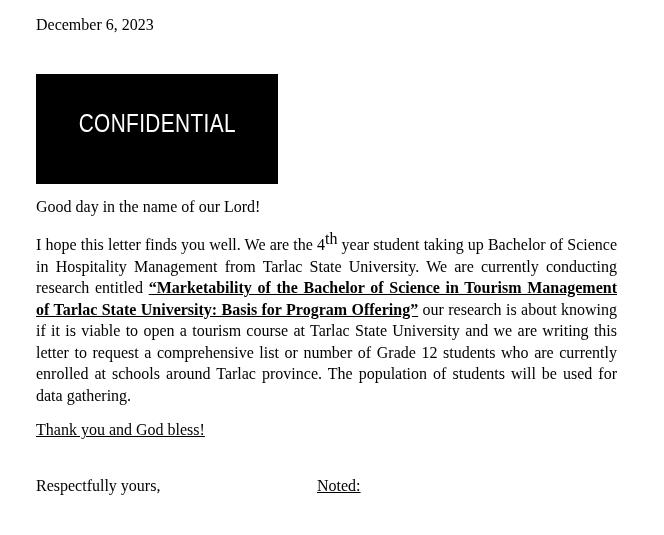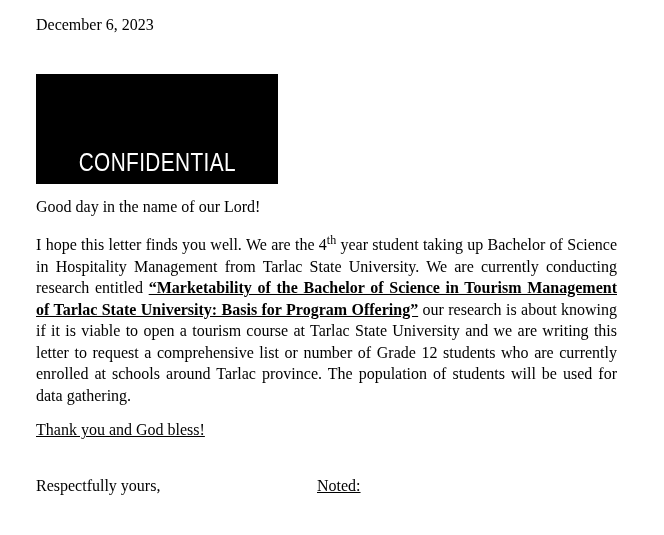--- a/index.html
+++ b/index.html
@@ -24,21 +24,21 @@
       white-space: nowrap;
     }
     .stamp {
       position: absolute;
       left: 36px;
       top: 74px;
       width: 242px;
       height: 110px;
       background: #000000;
       display: flex;
-      align-items: flex-end;
+      align-items: center;
       justify-content: center;
     }
     .stamp-text {
       position: relative;
       top: -6px;
       color: #ffffff;
       font-family: "Liberation Sans", "DejaVu Sans", sans-serif;
       font-size: 26px;
       font-weight: 400;
       letter-spacing: 0.5px;
@@ -56,21 +56,21 @@
       position: absolute;
       left: 36px;
       top: 234px;
       width: 581px;
       font-size: 16px;
       line-height: 21.5px;
       text-align: justify;
     }
     .body-paragraph .bold { font-weight: bold; text-decoration: underline; }
     .body-paragraph sup {
-      font-size: 12px;
+      font-size: 16px;
       line-height: 0;
       vertical-align: super;
     }
     .closing {
       position: absolute;
       left: 36px;
       top: 421px;
       font-size: 16px;
       white-space: nowrap;
       text-decoration: underline;

